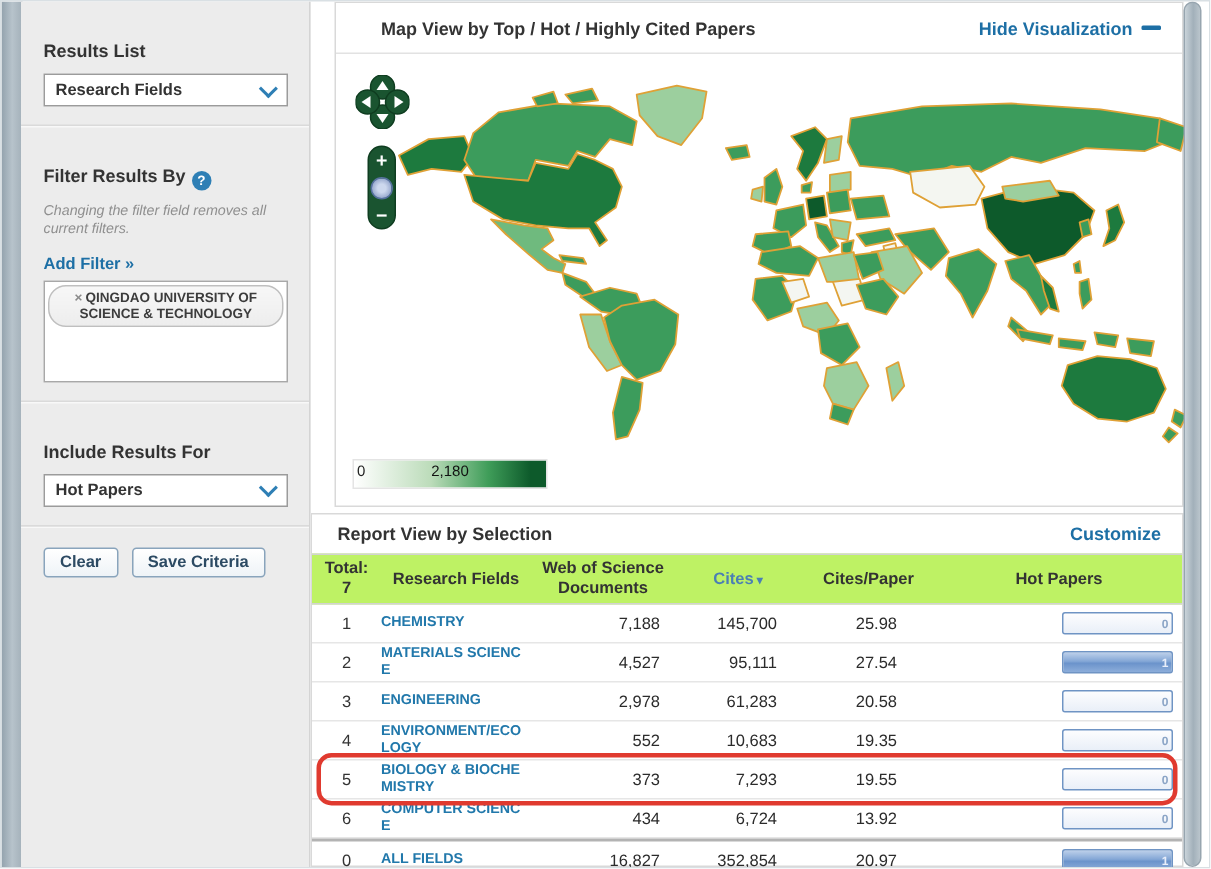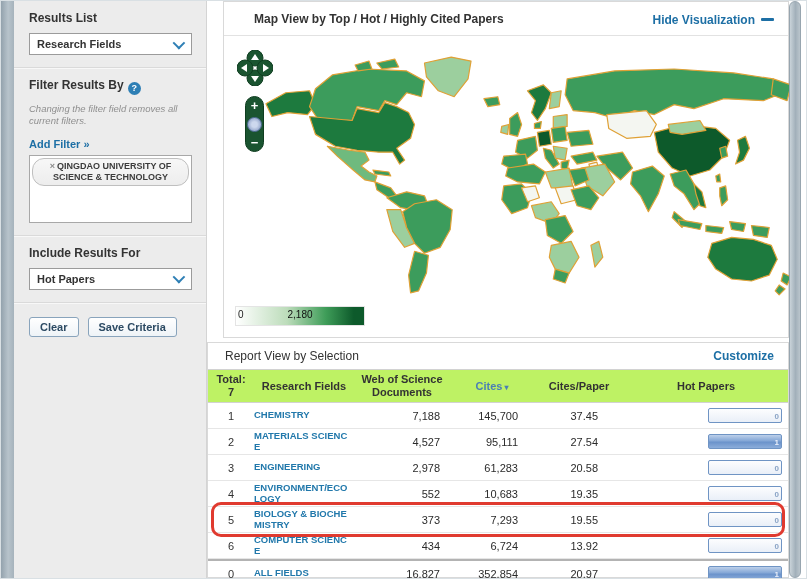--- a/index.html
+++ b/index.html
@@ -8,21 +8,21 @@
   
   .edge-left{position:absolute;left:0;top:0;width:13px;height:100%;
     background:linear-gradient(90deg,#93a2ad,#b7c3cb 55%,#a6b3bc);border-right:1px solid #8d9ca6;}
   .scroll-right{position:absolute;left:788px;top:0;width:12px;height:100%;
     background:linear-gradient(90deg,#c9d3d9,#a2b0ba 55%,#bac5cc);border:1px solid #97a5af;
     border-radius:6px;box-sizing:border-box;}
   
   .sidebar{position:absolute;left:13px;top:0;width:193px;height:100%;background:#ececec;
     border-right:1px solid #d4d4d4;box-sizing:border-box;}
   .side-sec{padding:10px 14px 12px 15px;border-bottom:1px solid #dadada;box-shadow:0 1px 0 #f8f8f8;}
-  .side-sec h3{margin:0 0 8px 0;font-size:12px;color:#333;}
+  .side-sec h3{margin:16px 0 8px 0;font-size:12px;color:#333;}
   .select{height:20px;background:#fff;border:1px solid #9b9b9b;display:flex;align-items:center;
     justify-content:space-between;padding:0 7px;font-size:11px;font-weight:bold;color:#333;cursor:pointer;}
   .chev{width:7px;height:7px;border-right:2px solid #2e7fb5;border-bottom:2px solid #2e7fb5;
     transform:rotate(45deg) translateY(-2px);margin-right:2px;}
   .help{display:inline-block;width:13px;height:13px;border-radius:50%;background:#2e7fb5;color:#fff;
     font-size:9px;font-weight:bold;text-align:center;line-height:13px;vertical-align:-2px;margin-left:4px;cursor:pointer;}
   .note{font-size:9.5px;font-style:italic;color:#8f8f8f;line-height:1.3;margin:0 0 6px 0;}
   .addfilter{font-size:11px;font-weight:bold;color:#1d6fa5;text-decoration:none;display:inline-block;margin-bottom:5px;cursor:pointer;}
   .filterbox{background:#fff;border:1px solid #a8a8a8;height:62px;padding:2px;}
   .ftag{background:linear-gradient(#f7f7f7,#ededed);border:1px solid #bfbfbf;border-radius:12px;
@@ -53,21 +53,21 @@
   
   .legend{position:absolute;left:11px;bottom:10px;width:128px;height:18px;
     background:linear-gradient(90deg,#ffffff,#bcdcba 40%,#3f9d59 70%,#0d5a2b 92%);
     border:1px solid #e4e4e4;}
   .legend .lmin{position:absolute;left:2px;top:2px;font-size:10px;color:#222;}
   .legend .lmax{position:absolute;left:50%;top:2px;transform:translateX(-50%);font-size:10px;color:#111;}
   
   .report{position:absolute;left:0;top:341px;right:0;bottom:0;background:#fff;border:1px solid #d9d9d9;
     box-sizing:border-box;}
   .rephead{height:26px;display:flex;align-items:center;justify-content:space-between;padding:0 14px 0 17px;}
-  .rephead .ttl{font-size:12px;font-weight:normal;color:#333;}
+  .rephead .ttl{font-size:12px;font-weight:bold;color:#333;}
   .grid{display:grid;grid-template-columns:46px 100px 96px 84px 90px 1fr;align-items:center;}
   .thead{background:#bef264;border-top:1px solid #d2d2d2;border-bottom:1px solid #d2d2d2;
     min-height:32px;font-size:11px;font-weight:bold;color:#333;text-align:center;}
   .thead .cites{color:#4a7fb5;cursor:pointer;}
   .sorticon{font-size:8px;color:#4a7fb5;margin-left:2px;}
   .trow{min-height:25px;border-bottom:1px solid #e6e6e6;font-size:11px;color:#2b2b2b;position:relative;}
   .c-rank{text-align:center;color:#333;}
   .c-field{font-size:9.5px;font-weight:bold;color:#2178ab;line-height:1.1;word-break:break-all;
     padding-right:4px;text-transform:uppercase;cursor:pointer;}
   .c-docs{text-align:right;padding-right:10px;}
@@ -257,21 +257,21 @@
         <div>Cites/Paper</div>
         <div>Hot Papers</div>
       </div>
 
       <div id="tbody">
           <div class="grid trow">
     <div class="c-rank">1</div>
     <div class="c-field">CHEMISTRY</div>
     <div class="c-docs">7,188</div>
     <div class="c-cites">145,700</div>
-    <div class="c-cpp">37.45</div>
+    <div class="c-cpp">25.98</div>
     <div class="c-hot">
       <div class="hp-bar">
         <span class="val">0</span>
       </div>
     </div>
   </div>
           <div class="grid trow">
     <div class="c-rank">2</div>
     <div class="c-field">MATERIALS SCIENCE</div>
     <div class="c-docs">4,527</div>

